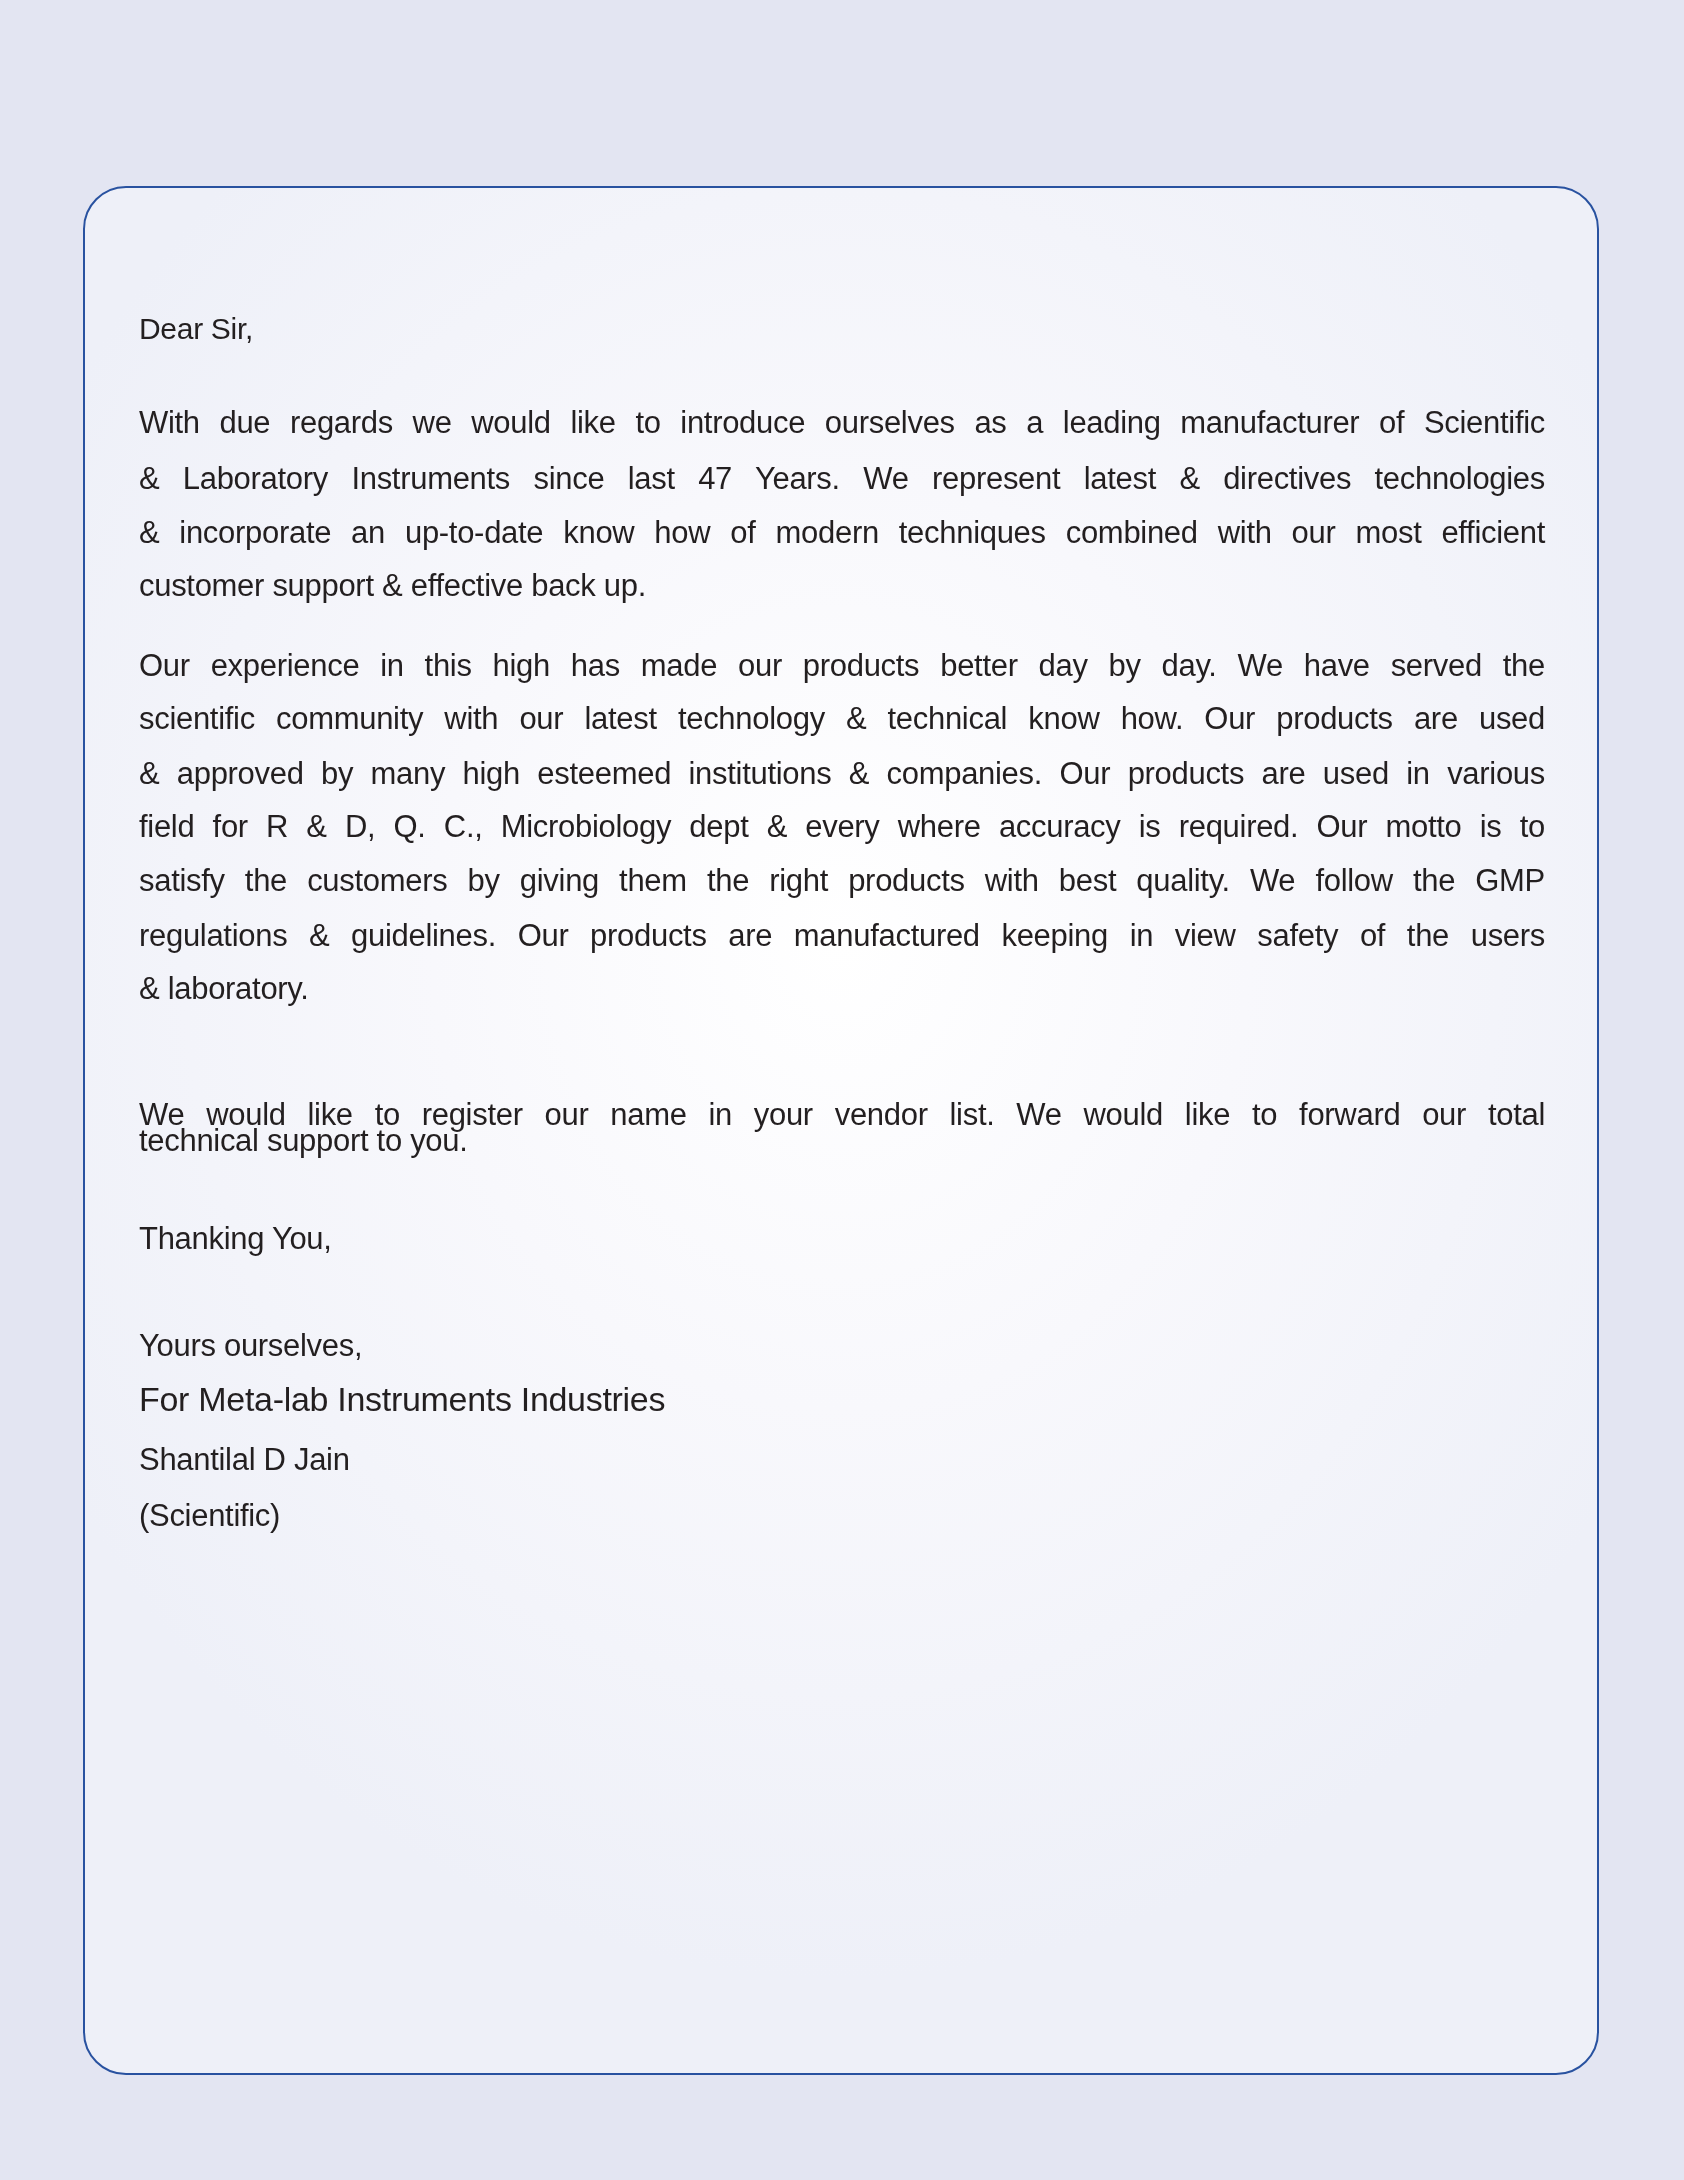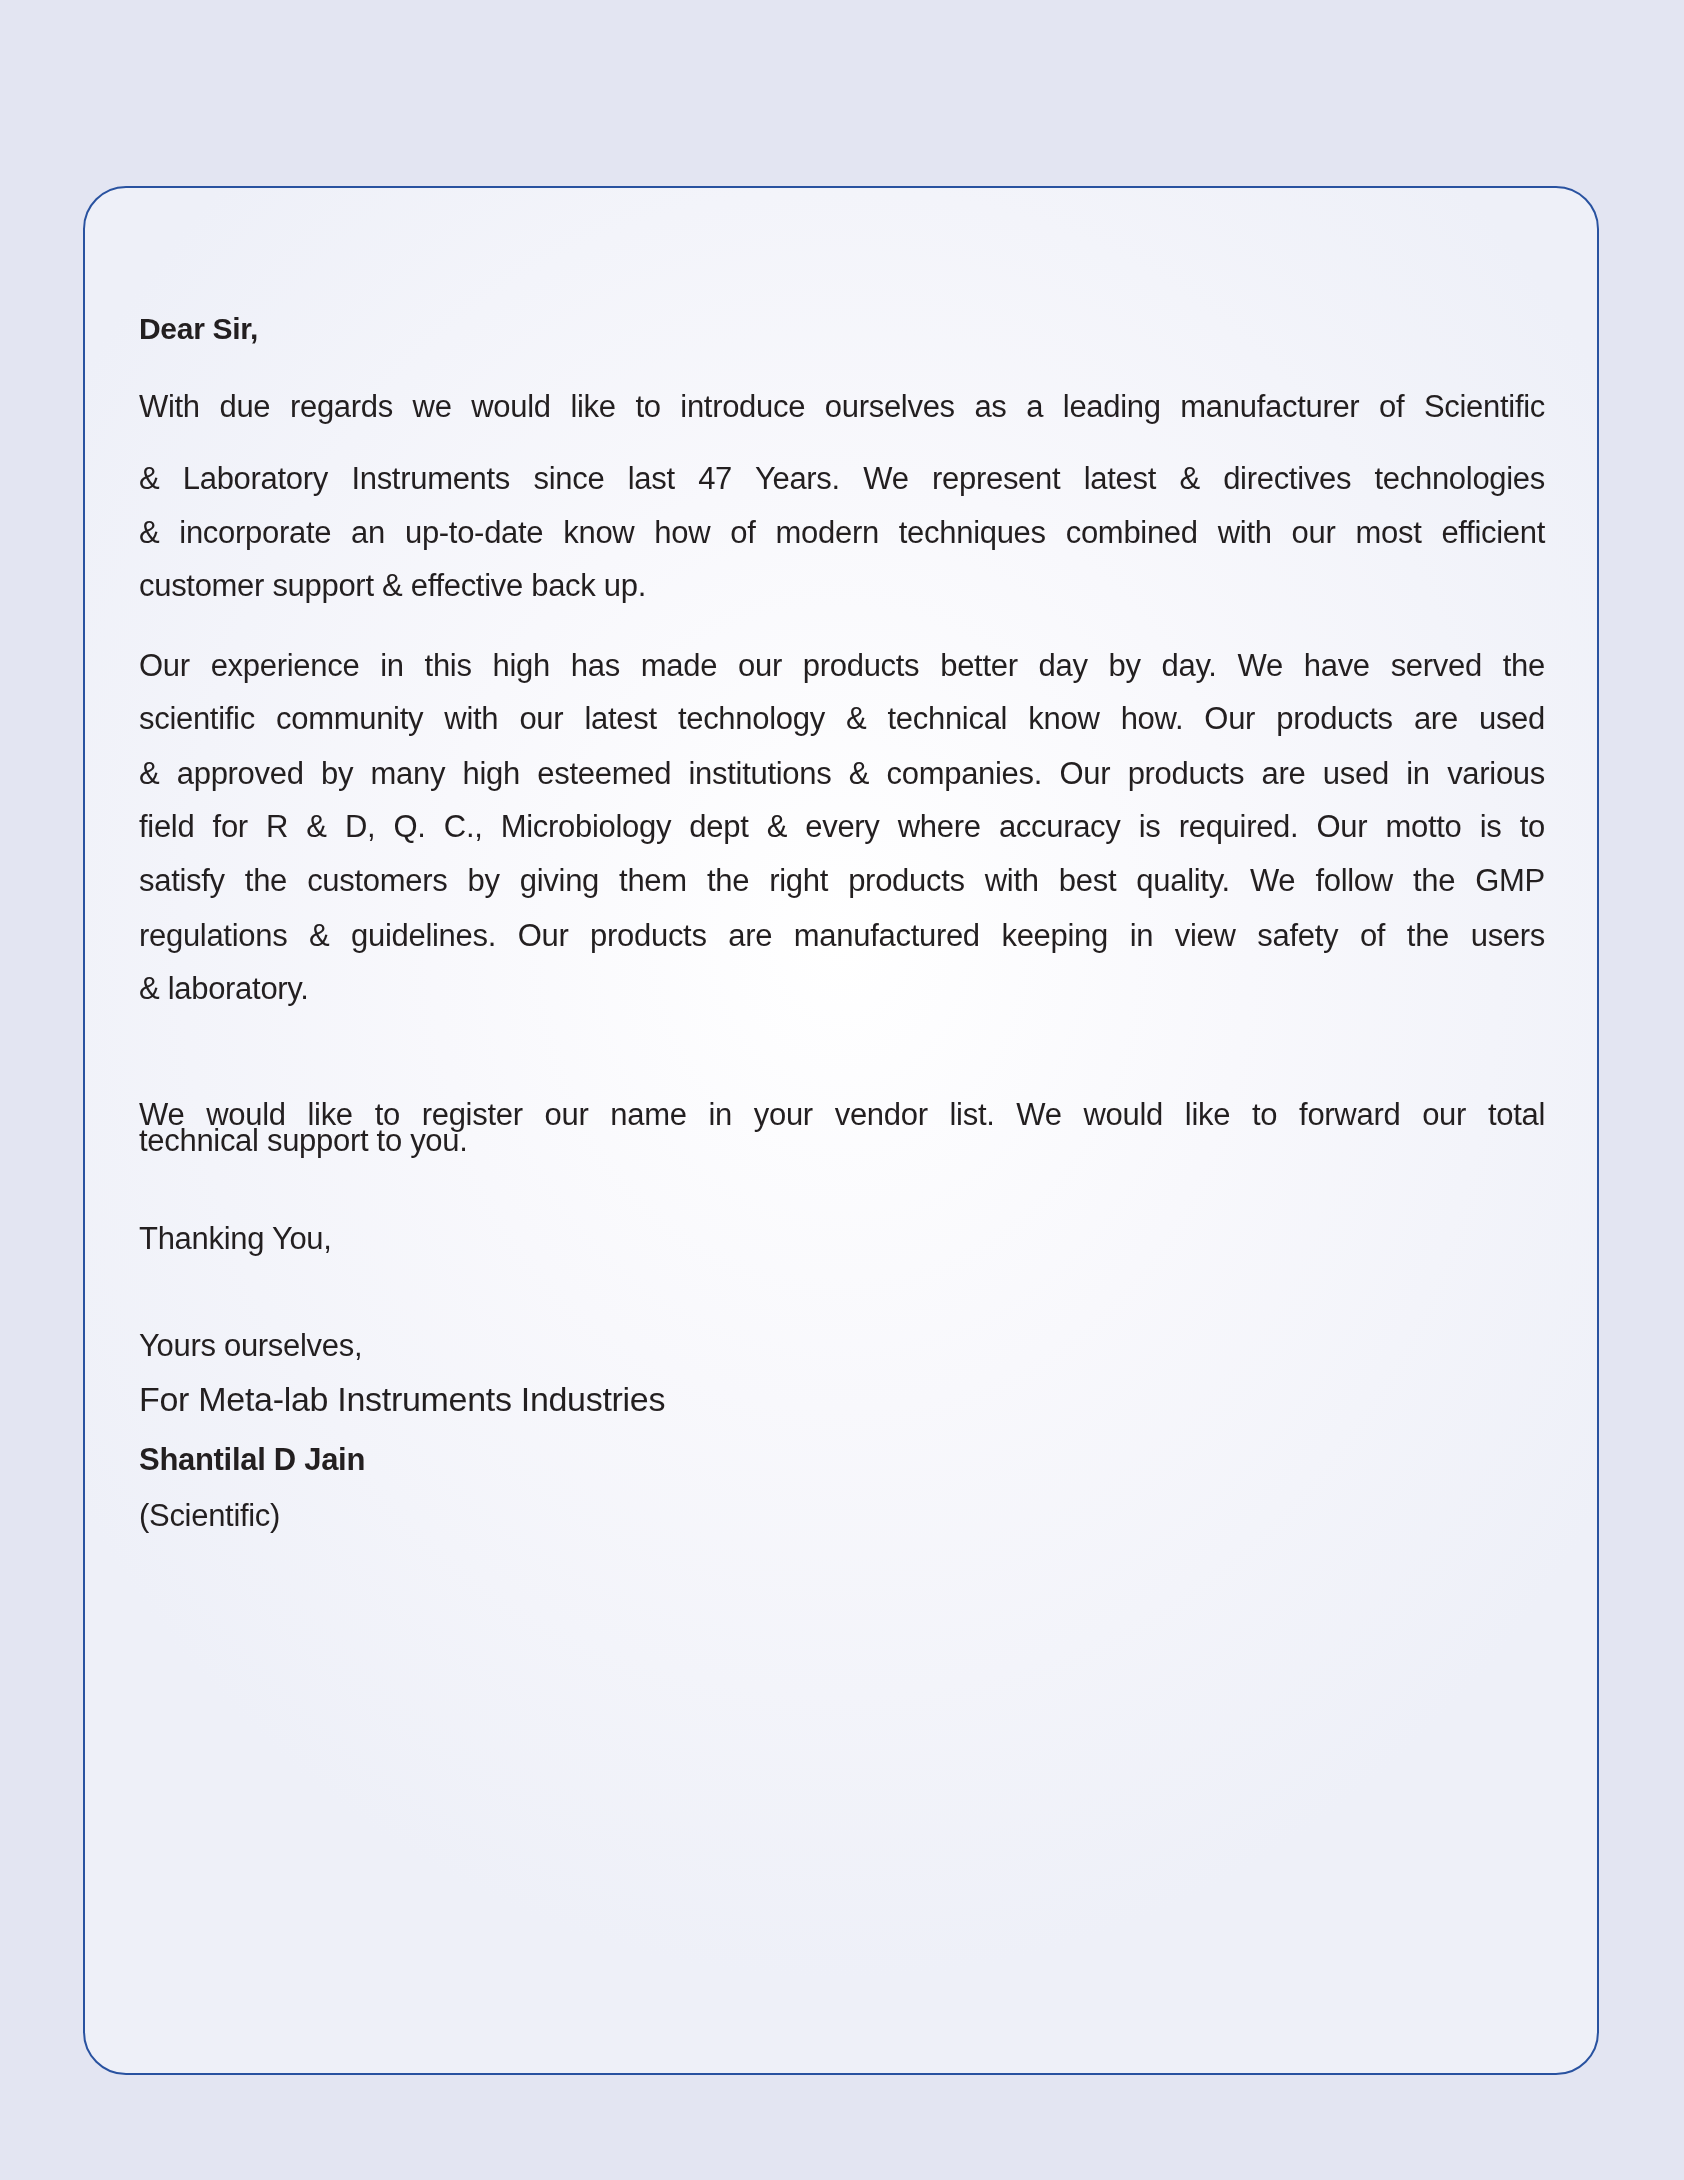--- a/index.html
+++ b/index.html
@@ -32,34 +32,34 @@
     font-size: 31px;
     line-height: 37px;
     letter-spacing: -0.3px;
   }
   .line.just {
     width: 1406px;
     white-space: normal;
     text-align: justify;
     text-align-last: justify;
   }
-  .bold { font-weight: bold; }
+  .bold { font-weight: normal; }
   .salutation { font-size: 30px; }
   .company { font-size: 34px; }
 </style>
 </head>
 <body>
 
 <div class="letter-card"></div>
 
 <div class="content">
   <div class="line bold salutation" style="top:310px">Dear Sir,</div>
 
   <div>
-    <div class="line just" style="top:388px">With due regards we would like to introduce ourselves as a leading manufacturer of Scientific</div>
+    <div class="line just" style="top:404px">With due regards we would like to introduce ourselves as a leading manufacturer of Scientific</div>
     <div class="line just" style="top:460px">&amp; Laboratory Instruments since last 47 Years. We represent latest &amp; directives technologies</div>
     <div class="line just" style="top:514px">&amp; incorporate an up-to-date know how of modern techniques combined with our most efficient</div>
     <div class="line" style="top:567px">customer support &amp; effective back up.</div>
   </div>
 
   <div>
     <div class="line just" style="top:647px">Our experience in this high has made our products better day by day. We have served the</div>
     <div class="line just" style="top:700px">scientific community with our latest technology &amp; technical know how. Our products are used</div>
     <div class="line just" style="top:755px">&amp; approved by many high esteemed institutions &amp; companies. Our products are used in various</div>
     <div class="line just" style="top:808px">field for R &amp; D, Q. C., Microbiology dept &amp; every where accuracy is required. Our motto is to</div>

